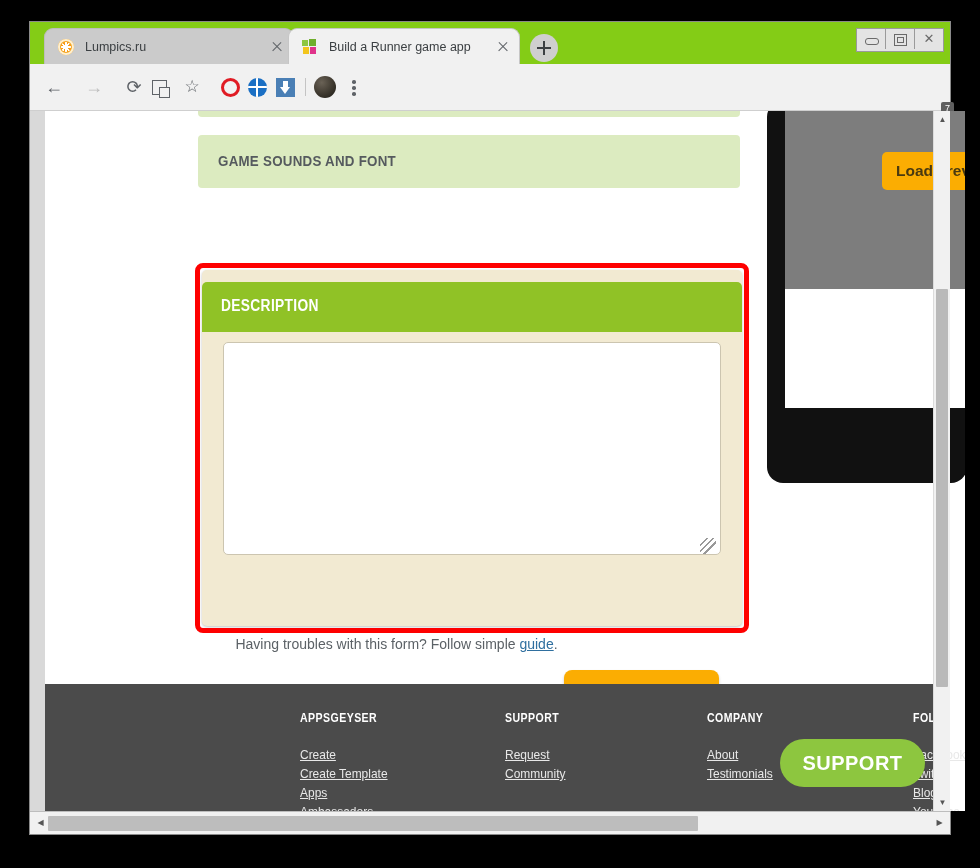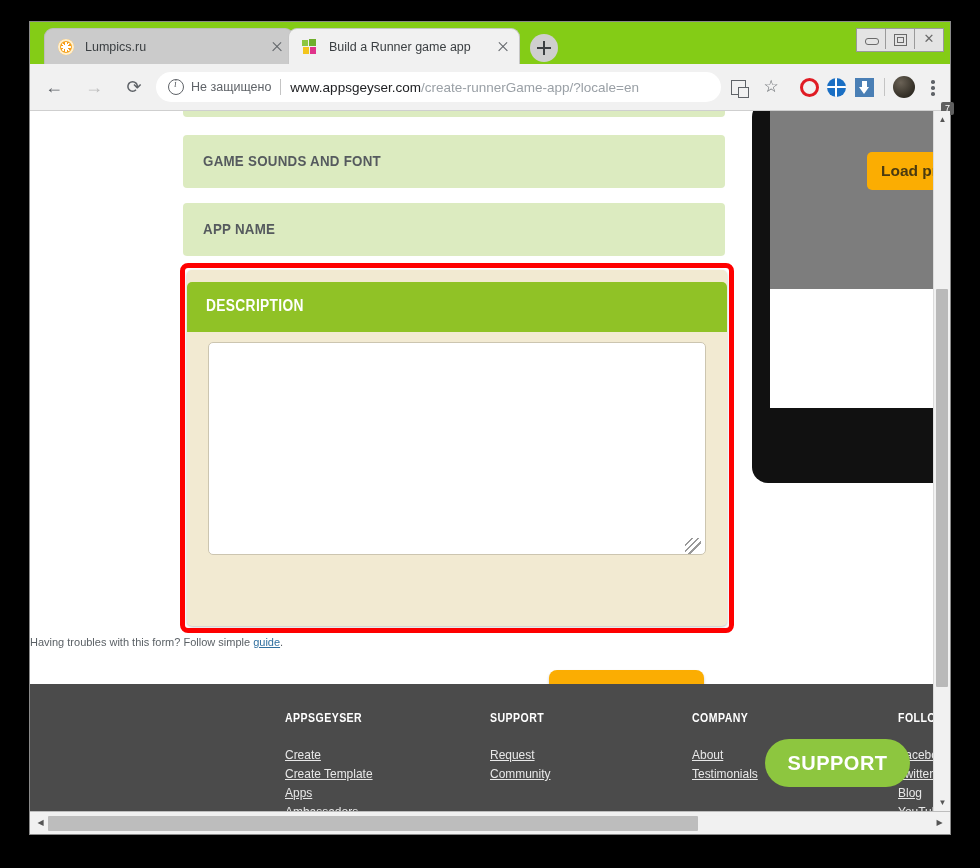--- a/index.html
+++ b/index.html
@@ -369,21 +369,21 @@
     border-radius: 50%;
     background: #5f6368;
   }
   #menu-dots span:nth-child(1){ top: 6px; }
   #menu-dots span:nth-child(2){ top: 12px; }
   #menu-dots span:nth-child(3){ top: 18px; }
 
   
   #viewport {
     position: absolute;
-    left: 0; top: 89px;
+    left: 15px; top: 89px;
     width: 920px; height: 700px;
     background: #ffffff;
     overflow: hidden;
   }
 
   #page-canvas {
     position: absolute;
     left: 0; top: 0;
     width: 903px; height: 700px;
     background: #ffffff;
@@ -485,21 +485,22 @@
     font-size: 22px;
     color: #4a3a10;
     letter-spacing: 0.5px;
     box-shadow: 0 2px 3px rgba(0,0,0,0.22);
   }
 
   #troubles-line {
     position: absolute;
     left: 0; top: 525px;
     width: 703px;
-    font-size: 11px;
+    text-align: center;
+    font-size: 14px;
     color: #5b6166;
   }
   #troubles-link {
     color: #2f6f9f;
     text-decoration: underline;
   }
 
   
   #phone-mock {
     position: absolute;
@@ -678,26 +679,20 @@
       <div class="nav-btn" id="nav-back">
         <span class="arrow-glyph">←</span>
       </div>
       <div class="nav-btn" id="nav-forward">
         <span class="arrow-glyph disabled">→</span>
       </div>
       <div class="nav-btn" id="nav-reload">
         <span class="arrow-glyph">⟳</span>
       </div>
 
-      <div id="omnibox">
-        <span id="security-icon"></span>
-        <span id="security-label">Не защищено</span>
-        <span id="omnibox-divider"></span>
-        <span id="url-text"><span class="url-host">www.appsgeyser.com</span><span class="url-path">/create-runnerGame-app/?locale=en</span></span>
-      </div>
 
       <div id="translate-icon" class="tb-icon"></div>
       <div id="bookmark-star" class="tb-icon">☆</div>
       <div id="ext-opera">
         <span id="ext-opera-badge">7</span>
       </div>
       <div id="ext-globe"></div>
       <div id="ext-download"></div>
       <div id="tb-separator"></div>
       <div id="profile-avatar"></div>
@@ -710,23 +705,20 @@
 
     <div id="viewport">
       <div id="page-canvas">
 
         <div class="accordion" id="acc-partial"></div>
 
         <div class="accordion" id="acc-sounds">
           <span class="accordion-label">GAME SOUNDS AND FONT</span>
         </div>
 
-        <div class="accordion" id="acc-appname">
-          <span class="accordion-label">APP NAME</span>
-        </div>
 
         <div id="phone-mock">
           <div id="phone-screen">
             <div id="phone-screen-top"></div>
             <button id="load-preview-button">Load preview</button>
           </div>
         </div>
 
         <div id="description-panel">
           <div id="description-header">

